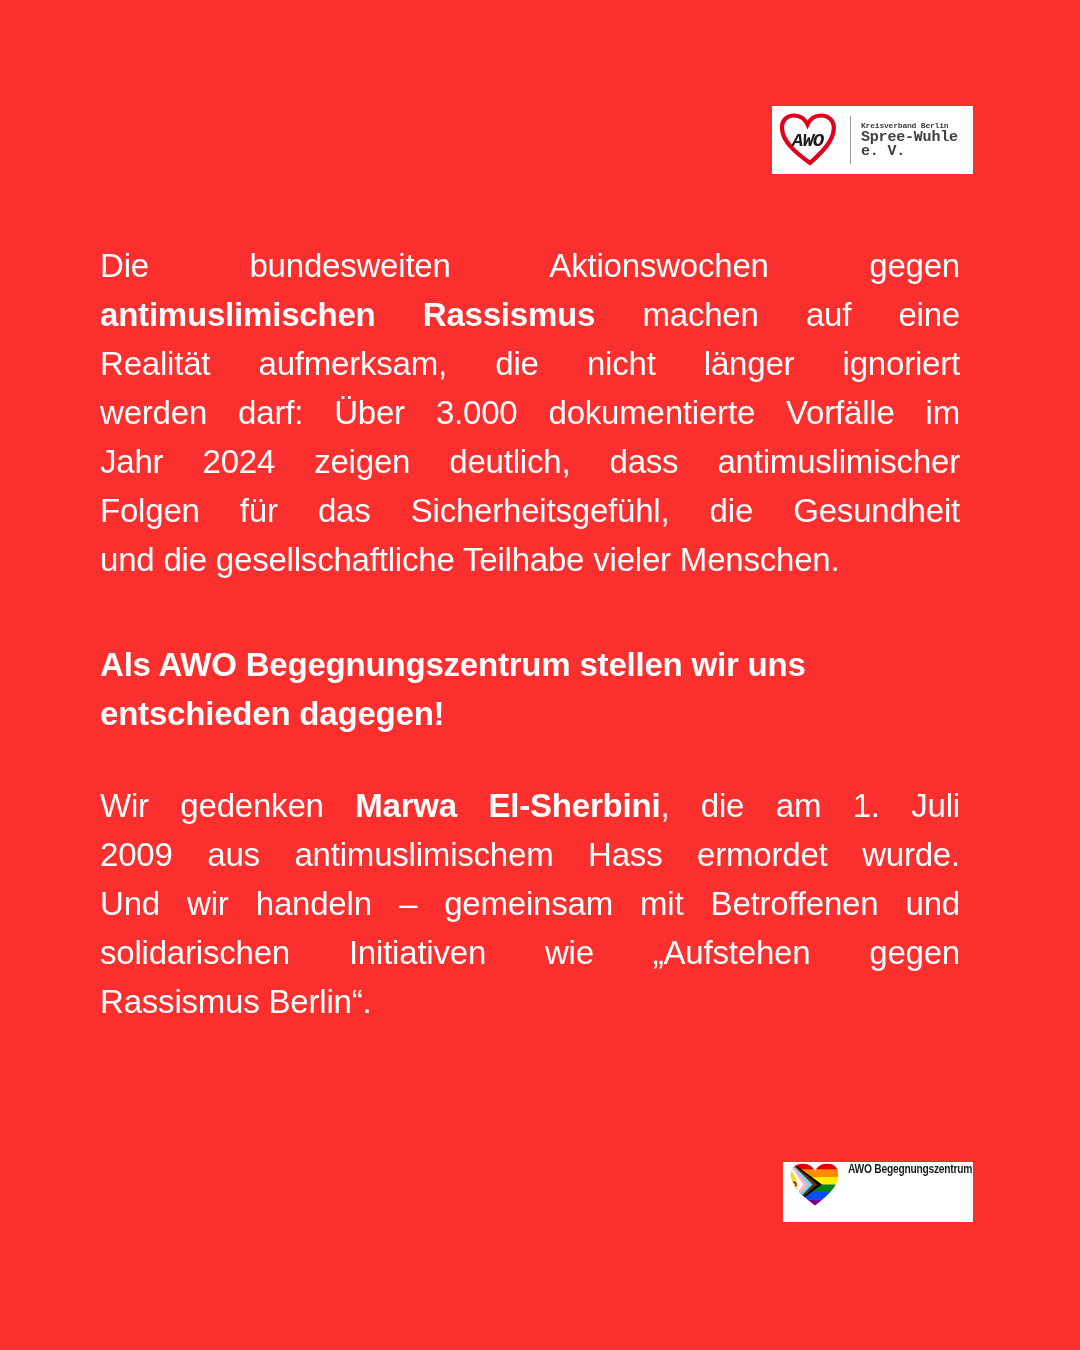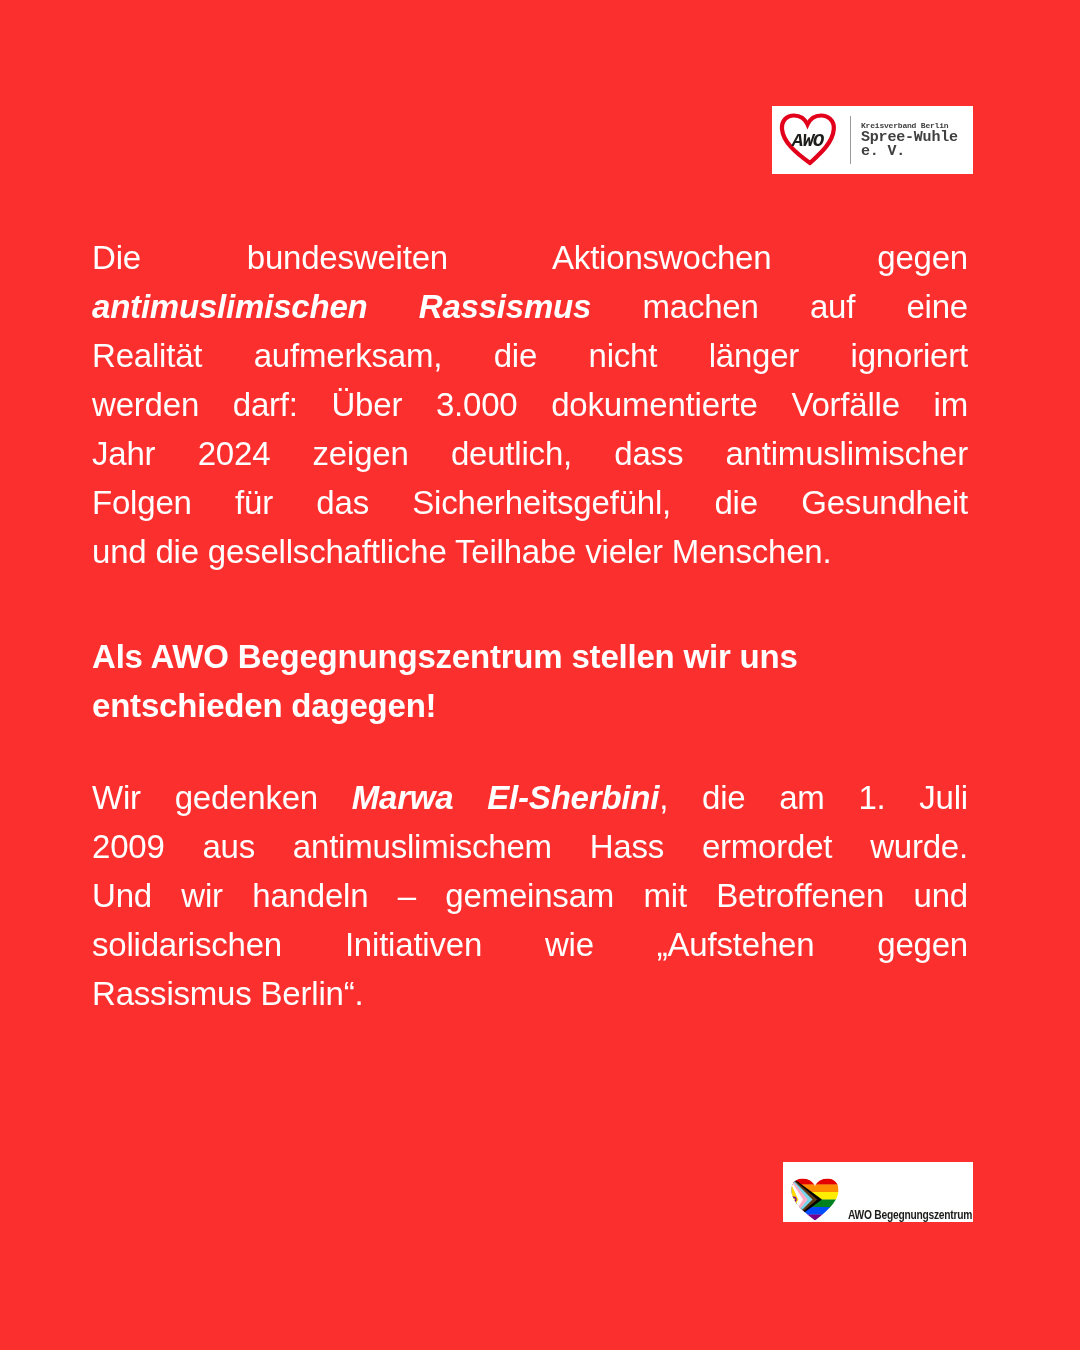--- a/index.html
+++ b/index.html
@@ -12,25 +12,25 @@
   }
 
   
   .content {
     color: #FFFFFF;
     font-size: 33px;
     line-height: 49px;
     padding: 233px 112px 0 92px;
     letter-spacing: -0.2px;
   }
-  .para { margin: 0; }
+  .para { margin: 8px; }
   .para.statement { margin-top: 56px; font-weight: bold; }
   .para.memorial  { margin-top: 43px; }
   .line.justify { text-align: justify; text-align-last: justify; }
-  .b { font-weight: bold; font-style: italic; }
+  .b { font-weight: bold; }
 
   
   .logo-top {
     position: absolute; left: 772px; top: 106px;
     width: 201px; height: 68px;
     background: #FFFFFF;
     display: flex; align-items: center;
     box-sizing: border-box; padding-left: 5px; font-family: Liberation Mono, monospace;
   }
   .awo-mark { position: relative; width: 64px; height: 58px; flex: 0 0 auto; }
@@ -46,21 +46,21 @@
   }
   .logo-top .org { margin-left: 10px; color: #404040; letter-spacing: -0.2px; }
   .logo-top .org .l1 { display: block; font-size: 8px;  font-weight: bold; line-height: 10px; }
   .logo-top .org .l2 { display: block; font-size: 15px; font-weight: bold; line-height: 14px; }
 
   
   .logo-bottom {
     position: absolute; left: 783px; top: 1162px;
     width: 190px; height: 60px;
     background: #FFFFFF;
-    display: flex; align-items: flex-end;
+    display: flex; align-items: flex-start;
     box-sizing: border-box; padding-left: 7px;
   }
   .logo-bottom svg { flex: 0 0 auto; }
   .logo-bottom .label {
     display: inline-block;
     margin-left: 8px;
     font-size: 12.5px; font-weight: bold; color: #1D1D1B;
     letter-spacing: -0.3px; white-space: nowrap;
     transform: scaleX(0.82); transform-origin: left center;
   }

